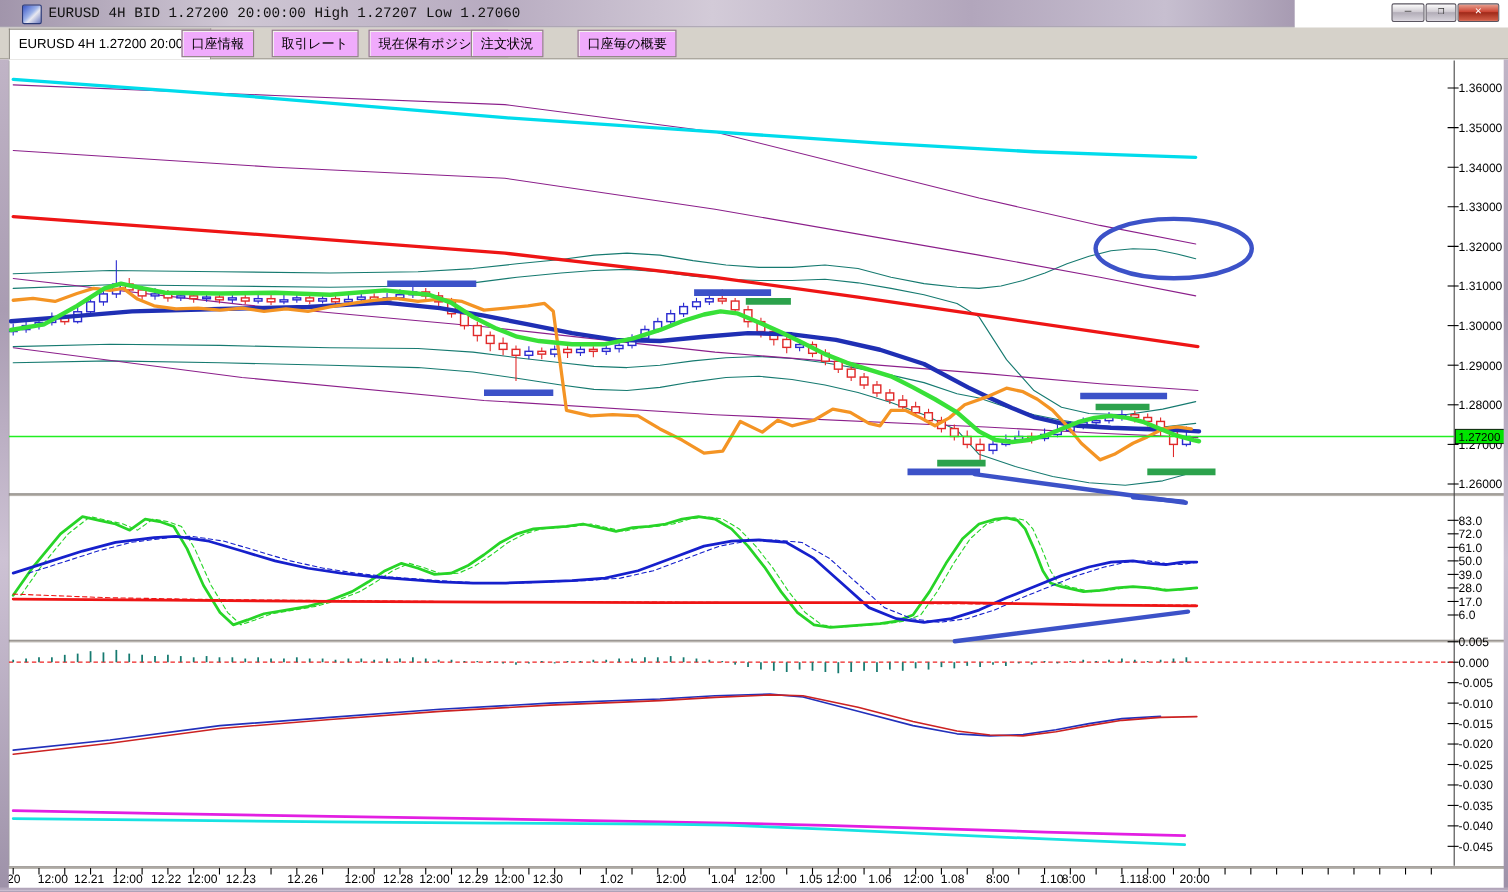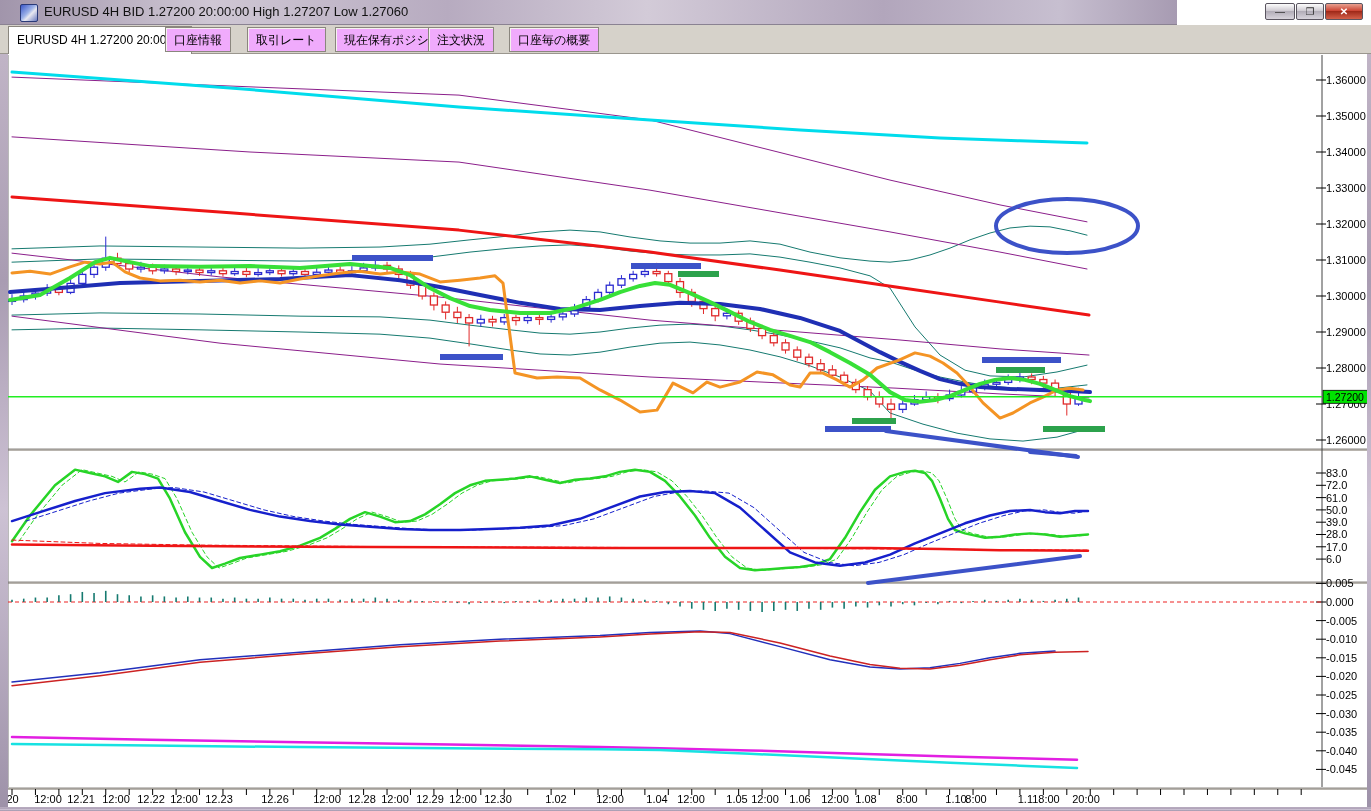--- a/index.html
+++ b/index.html
@@ -1,20 +1,20 @@
 <!DOCTYPE html>
 <html><head>
 <meta charset="utf-8">
 <style>
   html,body{margin:0;padding:0;background:#9a90a2;}
   #win{position:relative;width:1371px;height:811px;font-family:"Liberation Sans",sans-serif;background:#fff;overflow:hidden;}
   
   #titlebar{position:absolute;left:0;top:0;width:1177px;height:25px;
     background:linear-gradient(90deg,#a195ab 0%,#cfc7d4 18%,#b7abc0 38%,#d3cbd8 55%,#b2a6bc 75%,#c7bfd0 90%,#a79bb2 100%);
-    border-bottom:1px solid #8a8292;box-sizing:border-box;}
+    border-bottom:1px solid #8a8292;box-sizing:border-box;font-family:Liberation Mono, monospace;}
   #app-icon{position:absolute;left:20px;top:4px;width:16px;height:16px;
     background:linear-gradient(135deg,#3a57c8 0%,#9db2e8 45%,#e8e8f0 60%,#6a7ac0 100%);
     border:1px solid #2a3a78;border-radius:2px;}
   #title-text{position:absolute;left:44px;top:4px;font-size:13px;color:#111;white-space:nowrap;}
   .winbtn{position:absolute;top:3px;height:17px;border:1px solid #5a5560;border-radius:2px;
     background:linear-gradient(#fdfdfd,#cfcbd2 45%,#b2adb8 50%,#d8d4dc);text-align:center;
     font-size:10px;line-height:15px;color:#333;box-sizing:border-box;}
   #btn-min{left:1265px;width:30px;}
   #btn-restore{left:1296px;width:28px;}
   #btn-close{left:1325px;width:38px;background:linear-gradient(#e8a090,#cc4433 45%,#a02a1a 50%,#d4604a);color:#fff;font-weight:bold;}
@@ -38,21 +38,21 @@
     <div id="btn-restore" class="winbtn">❐</div>
     <div id="btn-close" class="winbtn">✕</div>
   </div>
 
   <div id="tabbar">
     <div class="tab active" style="left:8px;">EURUSD 4H 1.27200 20:00:00</div>
     <div class="tab" style="left:165px;">口座情報</div>
     <div class="tab" style="left:247px;text-align:right;">取引レート</div>
     <div class="tab" style="left:335px;">現在保有ポジション</div>
     <div class="tab" style="left:428px;">注文状況</div>
-    <div class="tab" style="left:509px;">口座毎の概要</div>
+    <div class="tab" style="left:525px;">口座毎の概要</div>
   </div>
 
   <svg id="chart-svg" width="1371" height="757" viewBox="0 54 1371 757">
       <rect x="0" y="54" width="1371" height="757" fill="#ffffff"></rect>
       <rect x="0" y="449" width="1371" height="2" fill="#b8b4ae"></rect>
       <line x1="0" y1="449" x2="1371" y2="449" stroke="#8d8984" stroke-width="1"></line>
       <rect x="0" y="582" width="1371" height="2" fill="#b8b4ae"></rect>
       <line x1="0" y1="582" x2="1371" y2="582" stroke="#8d8984" stroke-width="1"></line>
       <rect x="0" y="788" width="1371" height="2" fill="#b8b4ae"></rect>
       <line x1="0" y1="788" x2="1371" y2="788" stroke="#8d8984" stroke-width="1"></line>

